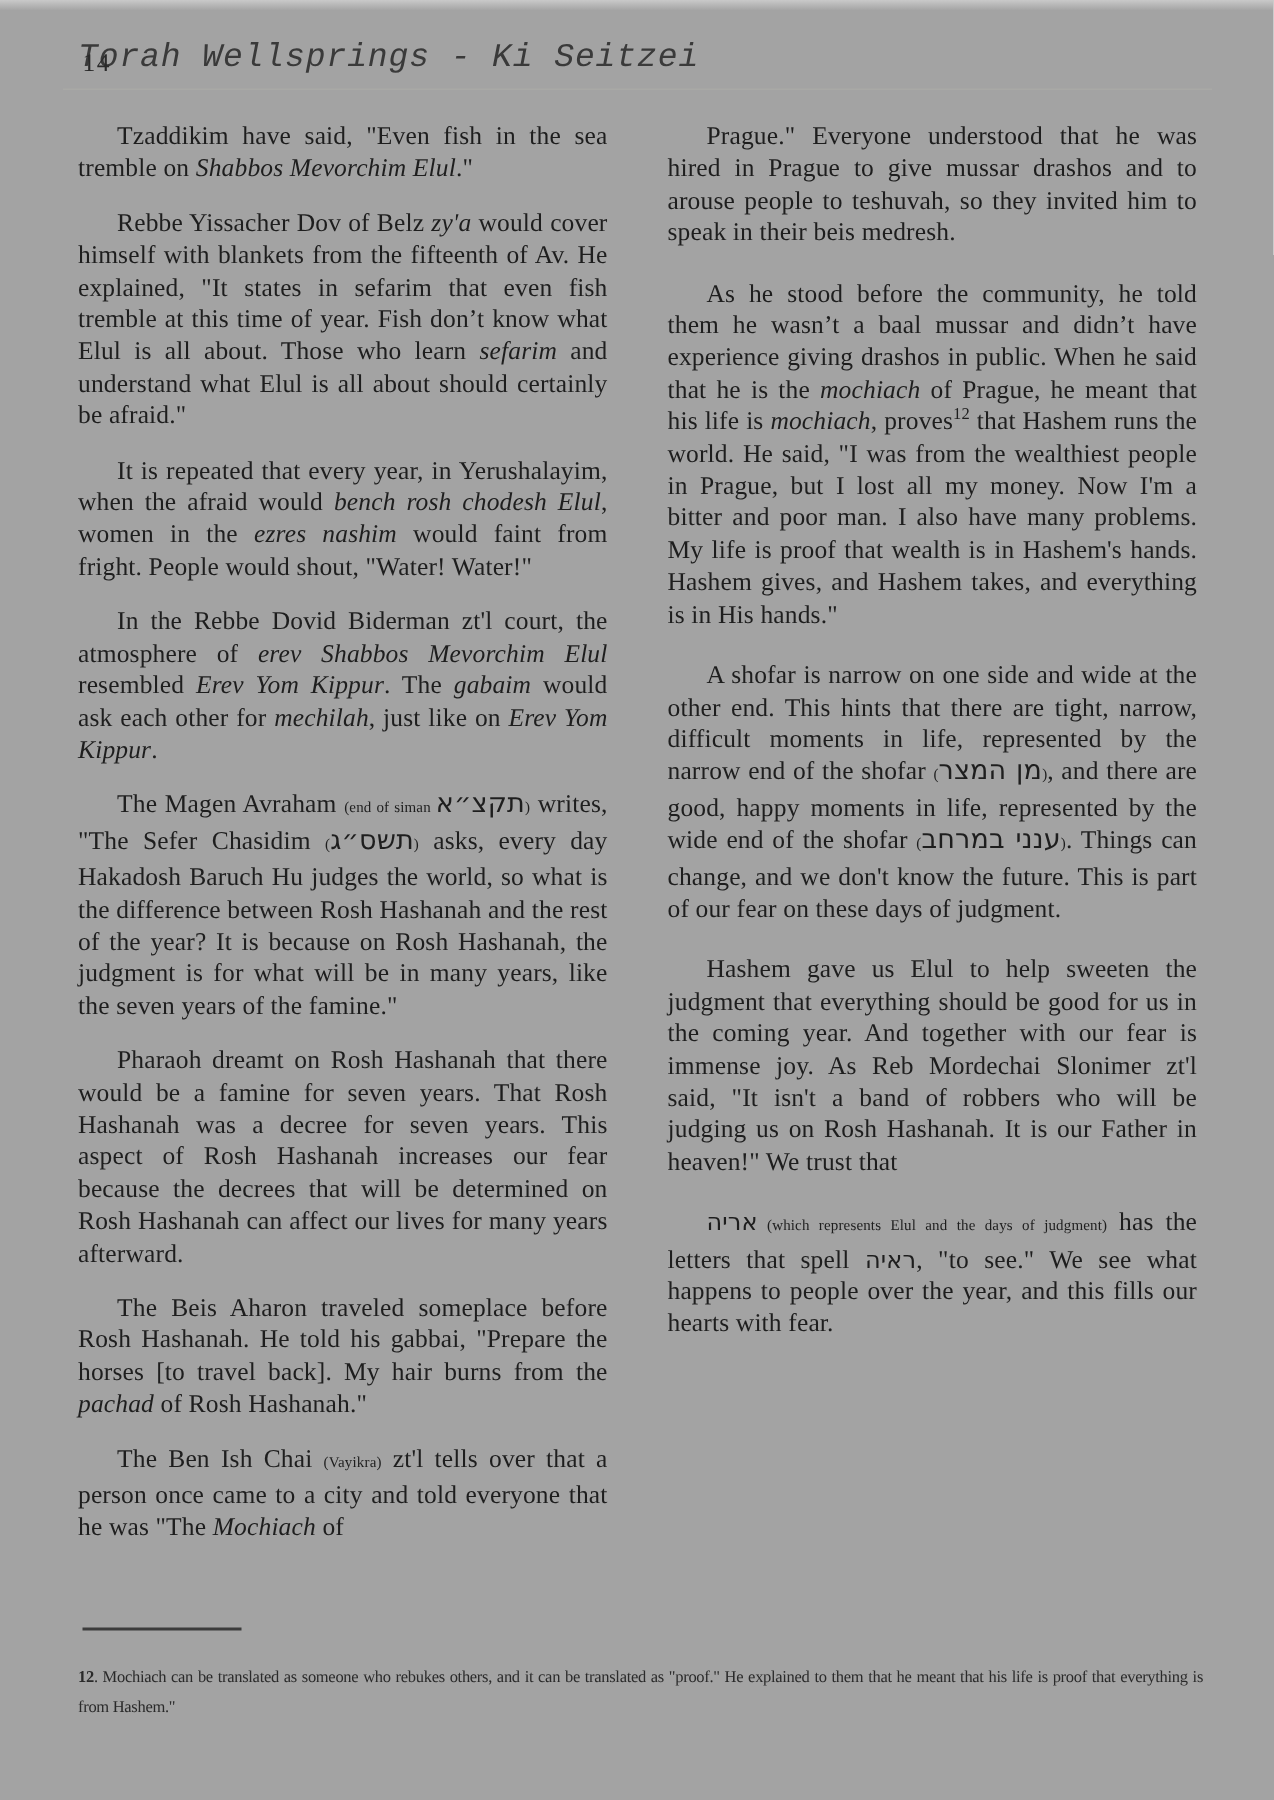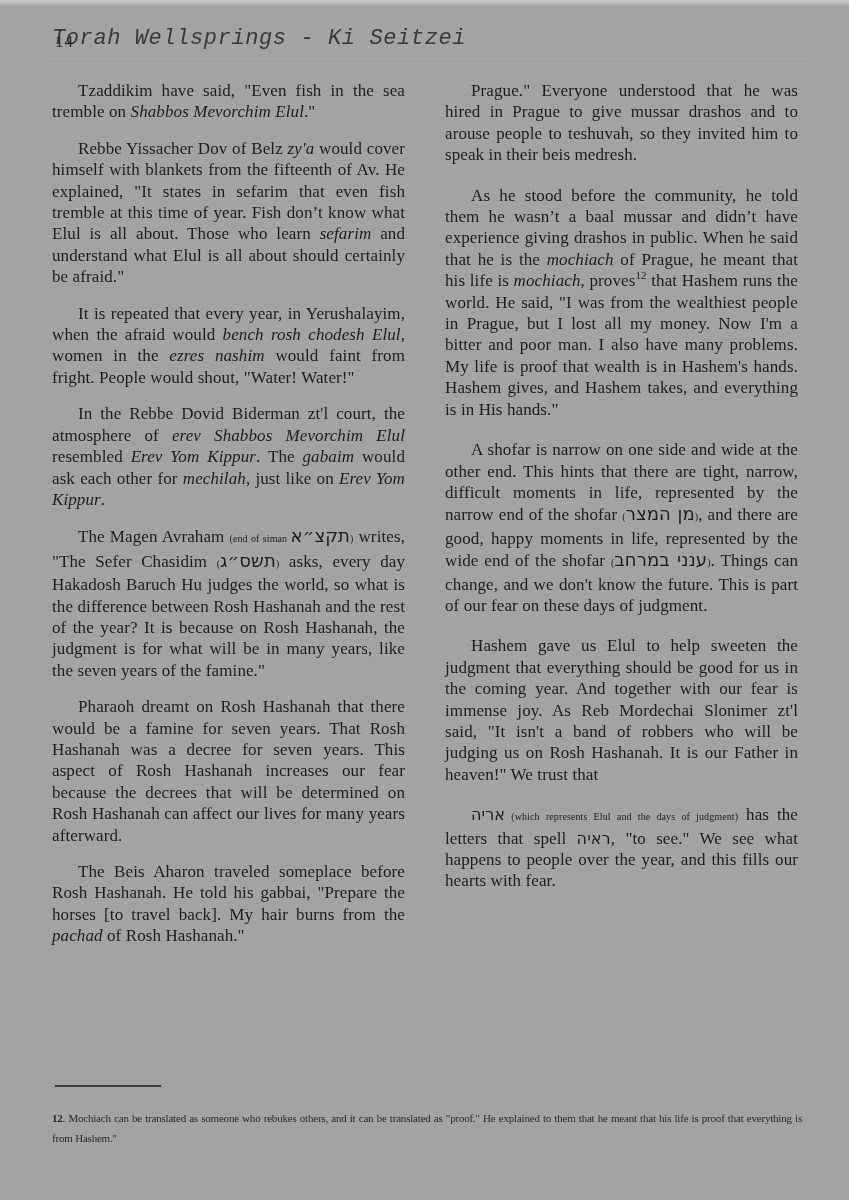--- a/index.html
+++ b/index.html
@@ -71,20 +71,21 @@
   <div class="header-rule"></div>
 
   <div class="col col-left">
       <p><span>Tzaddikim have said, "Even fish in the sea tremble on </span><span class="r-it">Shabbos Mevorchim Elul</span><span>."</span></p>
       <p><span>Rebbe Yissacher Dov of Belz </span><span class="r-it">zy'a</span><span> would cover himself with blankets from the fifteenth of Av. He explained, "It states in sefarim that even fish tremble at this time of year. Fish don’t know what Elul is all about. Those who learn </span><span class="r-it">sefarim</span><span> and understand what Elul is all about should certainly be afraid."</span></p>
       <p><span>It is repeated that every year, in Yerushalayim, when the afraid would </span><span class="r-it">bench rosh chodesh Elul</span><span>, women in the </span><span class="r-it">ezres nashim</span><span> would faint from fright. People would shout, "Water! Water!"</span></p>
       <p><span>In the Rebbe Dovid Biderman zt'l court, the atmosphere of </span><span class="r-it">erev Shabbos Mevorchim Elul</span><span> resembled </span><span class="r-it">Erev Yom Kippur</span><span>. The </span><span class="r-it">gabaim</span><span> would ask each other for </span><span class="r-it">mechilah</span><span>, just like on </span><span class="r-it">Erev Yom Kippur</span><span>.</span></p>
       <p><span>The Magen Avraham </span><span class="r-sm">(end of siman </span><span class="r-hebsm">תקצ״א</span><span class="r-sm">)</span><span> writes, "The Sefer Chasidim </span><span class="r-sm">(</span><span class="r-hebsm">תשס״ג</span><span class="r-sm">)</span><span> asks, every day Hakadosh Baruch Hu judges the world, so what is the difference between Rosh Hashanah and the rest of the year? It is because on Rosh Hashanah, the judgment is for what will be in many years, like the seven years of the famine."</span></p>
       <p><span>Pharaoh dreamt on Rosh Hashanah that there would be a famine for seven years. That Rosh Hashanah was a decree for seven years. This aspect of Rosh Hashanah increases our fear because the decrees that will be determined on Rosh Hashanah can affect our lives for many years afterward.</span></p>
       <p><span>The Beis Aharon traveled someplace before Rosh Hashanah. He told his gabbai, "Prepare the horses [to travel back]. My hair burns from the </span><span class="r-it">pachad</span><span> of Rosh Hashanah."</span></p>
+      <p><span>The Ben Ish Chai </span><span class="r-sm">(Vayikra)</span><span> zt'l tells over that a person once came to a city and told everyone that he was "The </span><span class="r-it">Mochiach</span><span> of</span></p>
     </div>
 
   <div class="col col-right">
       <p><span>Prague." Everyone understood that he was hired in Prague to give mussar drashos and to arouse people to teshuvah, so they invited him to speak in their beis medresh.</span></p>
       <p><span>As he stood before the community, he told them he wasn’t a baal mussar and didn’t have experience giving drashos in public. When he said that he is the </span><span class="r-it">mochiach</span><span> of Prague, he meant that his life is </span><span class="r-it">mochiach</span><span>, proves</span><span class="r-sup">12</span><span> that Hashem runs the world. He said, "I was from the wealthiest people in Prague, but I lost all my money. Now I'm a bitter and poor man. I also have many problems. My life is proof that wealth is in Hashem's hands. Hashem gives, and Hashem takes, and everything is in His hands."</span></p>
       <p><span>A shofar is narrow on one side and wide at the other end. This hints that there are tight, narrow, difficult moments in life, represented by the narrow end of the shofar </span><span class="r-sm">(</span><span class="r-hebsm">מן המצר</span><span class="r-sm">)</span><span>, and there are good, happy moments in life, represented by the wide end of the shofar </span><span class="r-sm">(</span><span class="r-hebsm">ענני במרחב</span><span class="r-sm">)</span><span>. Things can change, and we don't know the future. This is part of our fear on these days of judgment.</span></p>
       <p><span>Hashem gave us Elul to help sweeten the judgment that everything should be good for us in the coming year. And together with our fear is immense joy. As Reb Mordechai Slonimer zt'l said, "It isn't a band of robbers who will be judging us on Rosh Hashanah. It is our Father in heaven!" We trust that</span></p>
       <p><span class="r-heb">אריה</span><span class="r-sm"> (which represents Elul and the days of judgment)</span><span> has the letters that spell </span><span class="r-heb">ראיה</span><span>, "to see." We see what happens to people over the year, and this fills our hearts with fear.</span></p>
     </div>
 

